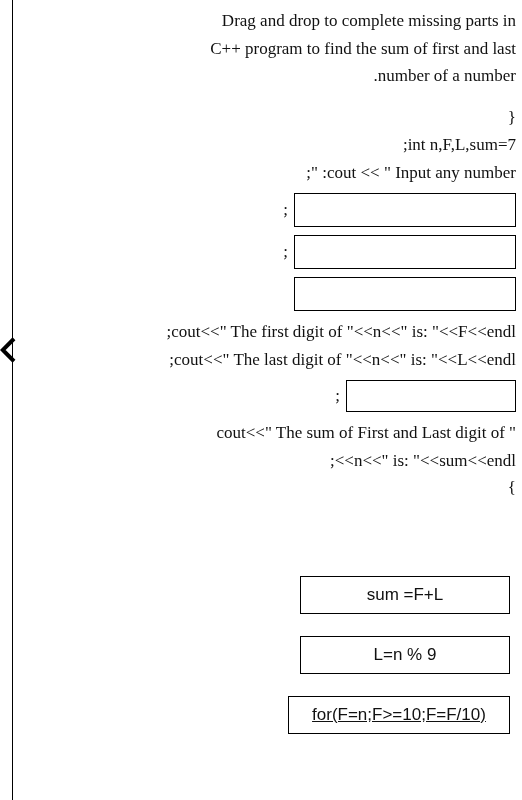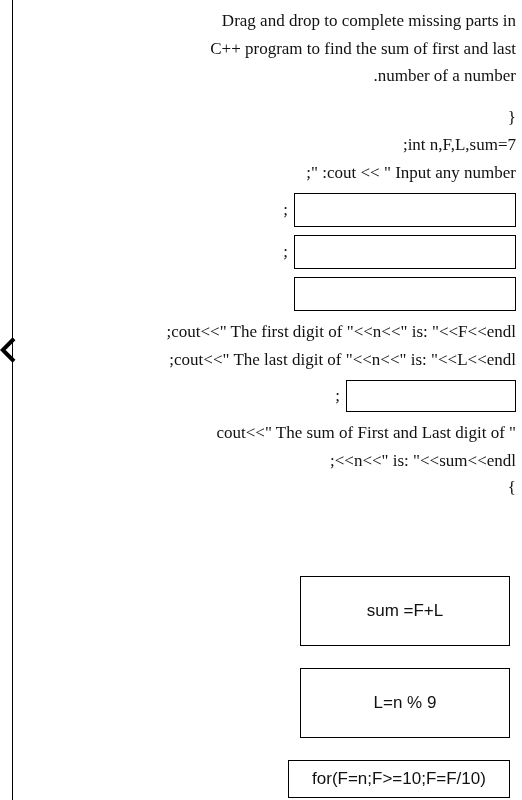--- a/index.html
+++ b/index.html
@@ -65,27 +65,27 @@
     right: 12px;
     top: 576px;
     display: flex;
     flex-direction: column;
     align-items: flex-end;
     gap: 22px;
   }
   .tile {
     border: 1px solid #000;
     background: #fff;
-    padding: 24px 18px;
+    padding: 8px 18px;
     font-size: 17px;
     text-align: center;
     min-width: 210px;
     cursor: grab;
   }
-  .tile.wide { min-width: 222px; padding: 8px 18px; }
+  .tile.wide { min-width: 222px; padding: 8px 18px; text-decoration: underline; }
 </style>
 </head>
 <body>
 
 <div class="vline"></div>
 
 <div class="chev">
   <svg viewBox="0 0 24 24">
       <path d="M16 3 L7 12 L16 21" stroke="#000" stroke-width="3.2" fill="none" stroke-linecap="butt" stroke-linejoin="miter"></path>
     </svg>

